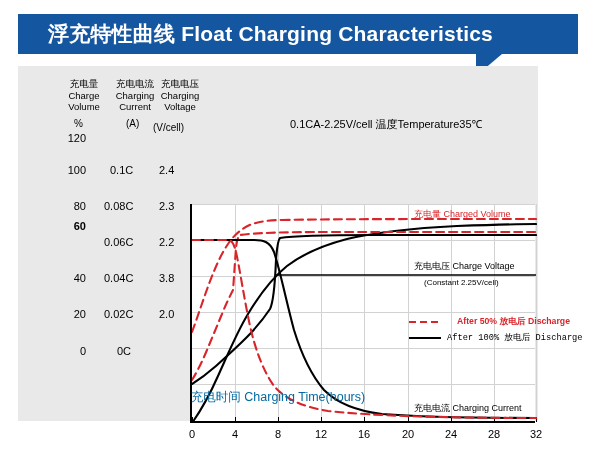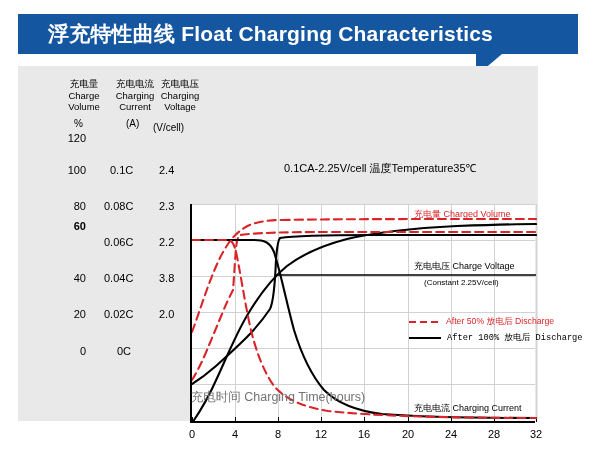--- a/index.html
+++ b/index.html
@@ -116,21 +116,21 @@
     transform: translateY(-50%);
   }
   .topnote {
     position: absolute;
     font-size: 11px;
     color: #000;
   }
   .xtitle {
     position: absolute;
     font-size: 12.5px;
-    color: #737373;
+    color: #0369a1;
     width: 100%;
     text-align: center;
   }
   .anno {
     position: absolute;
     font-size: 9px;
     color: #000;
     white-space: nowrap;
   }
   .anno-red { color: #d9252a; }
@@ -188,21 +188,21 @@
   <div class="ytick-dash" style="left:86px; top:212px;">0.04C</div>
   <div class="ytick-dash" style="left:86px; top:248px;">0.02C</div>
   <div class="ytick-dash" style="left:99px; top:285px;">0C</div>
 
   <div class="ytick-dash" style="left:141px; top:104px;">2.4</div>
   <div class="ytick-dash" style="left:141px; top:140px;">2.3</div>
   <div class="ytick-dash" style="left:141px; top:176px;">2.2</div>
   <div class="ytick-dash" style="left:141px; top:212px;">3.8</div>
   <div class="ytick-dash" style="left:141px; top:248px;">2.0</div>
 
-  <div class="topnote" style="left:266px; top:50px;margin-top:44px;">0.1CA-2.25V/cell    温度Temperature35℃</div>
+  <div class="topnote" style="left:272px; top:50px;">0.1CA-2.25V/cell    温度Temperature35℃</div>
 
   <div class="plot">
 
     <div class="gridline-v" style="left:43px;"></div>
     <div class="gridline-v" style="left:86px;"></div>
     <div class="gridline-v" style="left:129px;"></div>
     <div class="gridline-v" style="left:172px;"></div>
     <div class="gridline-v" style="left:216px;"></div>
     <div class="gridline-v" style="left:259px;"></div>
     <div class="gridline-v" style="left:302px;"></div>
@@ -247,21 +247,21 @@
     <div class="anno anno-red" style="left:222px; top:4px;">充电量 Charged Volume</div>
     <div class="anno" style="left:222px; top:56px;">充电电压 Charge Voltage</div>
     <div class="anno" style="left:232px; top:74px; font-size:8px;">(Constant 2.25V/cell)</div>
     <div class="anno" style="left:222px; top:198px;">充电电流 Charging Current</div>
 
     <div style="position:absolute; left:216px; top:112px;">
       <div style="display:flex; align-items:center; margin-bottom:4px;">
         <svg width="34" height="8">
           <line x1="1" y1="4" x2="33" y2="4" stroke="#d9252a" stroke-width="2" stroke-dasharray="7,4"></line>
         </svg>
-        <span class="legend lg-red" style="position:static; margin-left:4px;">After 50% 放电后 Discharge</span>
+        <span class="legend lg-red" style="position:static; margin-left:15px;font-weight:bold;">After 50% 放电后 Discharge</span>
       </div>
       <div style="display:flex; align-items:center;">
         <svg width="34" height="8">
           <line x1="1" y1="4" x2="33" y2="4" stroke="#000000" stroke-width="2"></line>
         </svg>
         <span class="legend" style="position:static; margin-left:5px;font-family:Liberation Mono, monospace;">After 100% 放电后 Discharge</span>
       </div>
     </div>
 
     <div class="axis-label-x" style="left:0px;">0</div>

